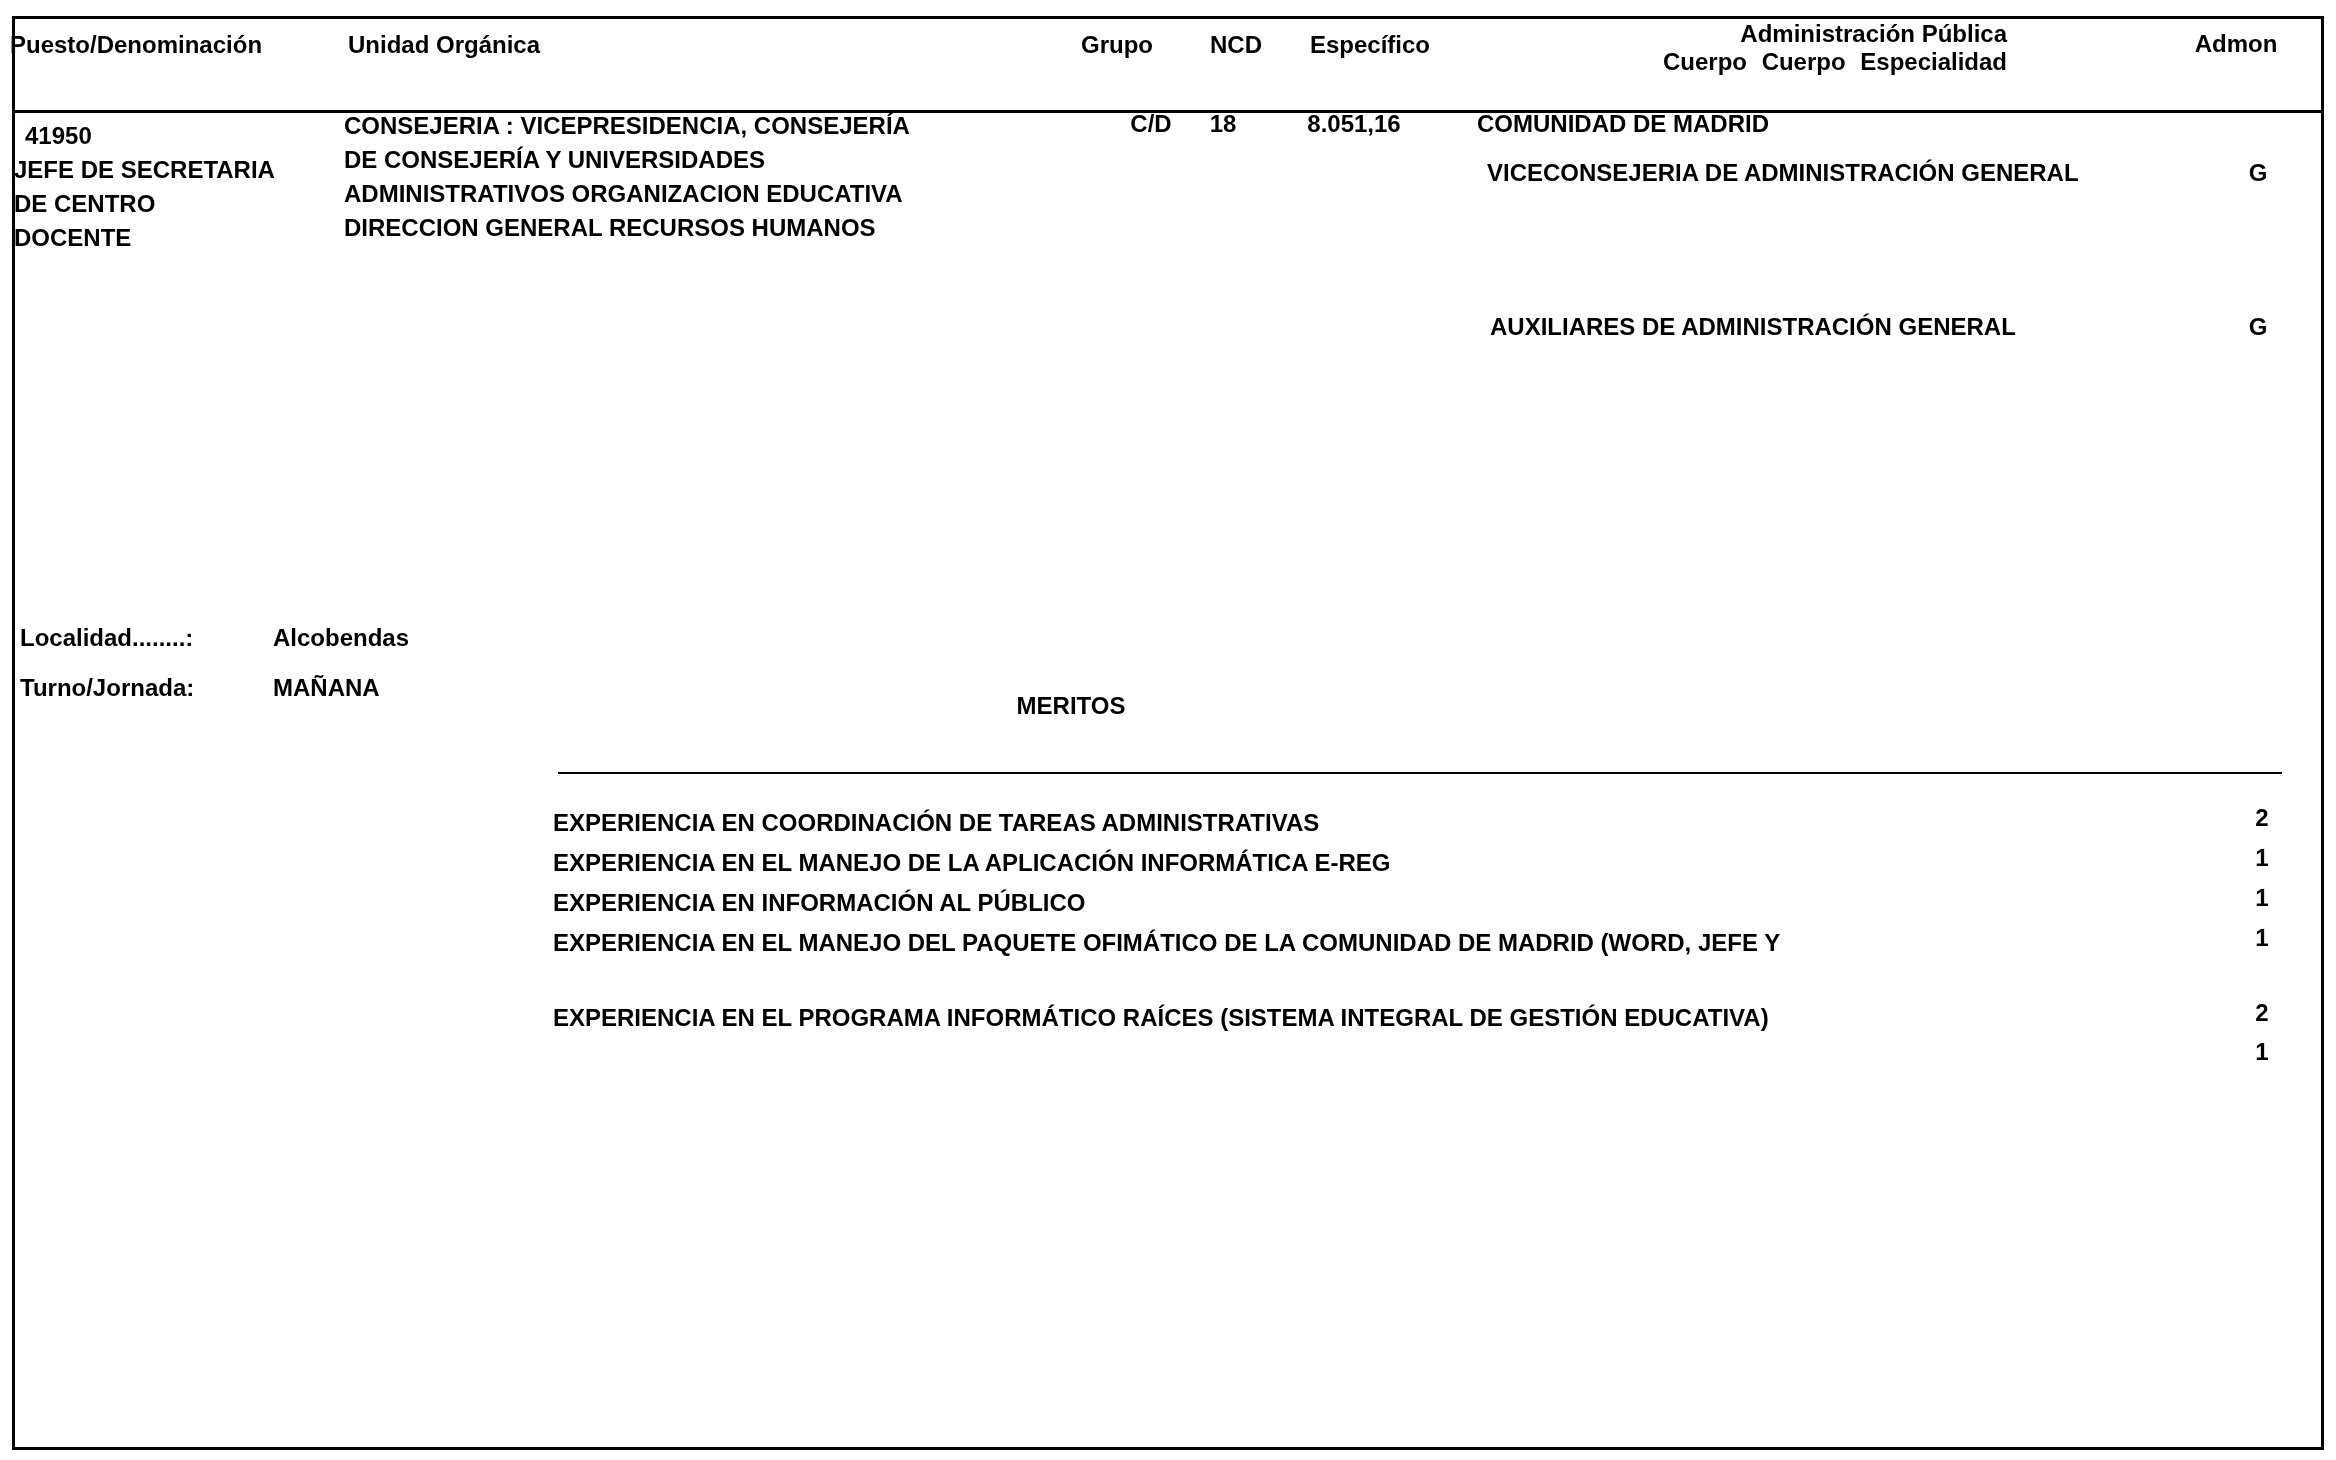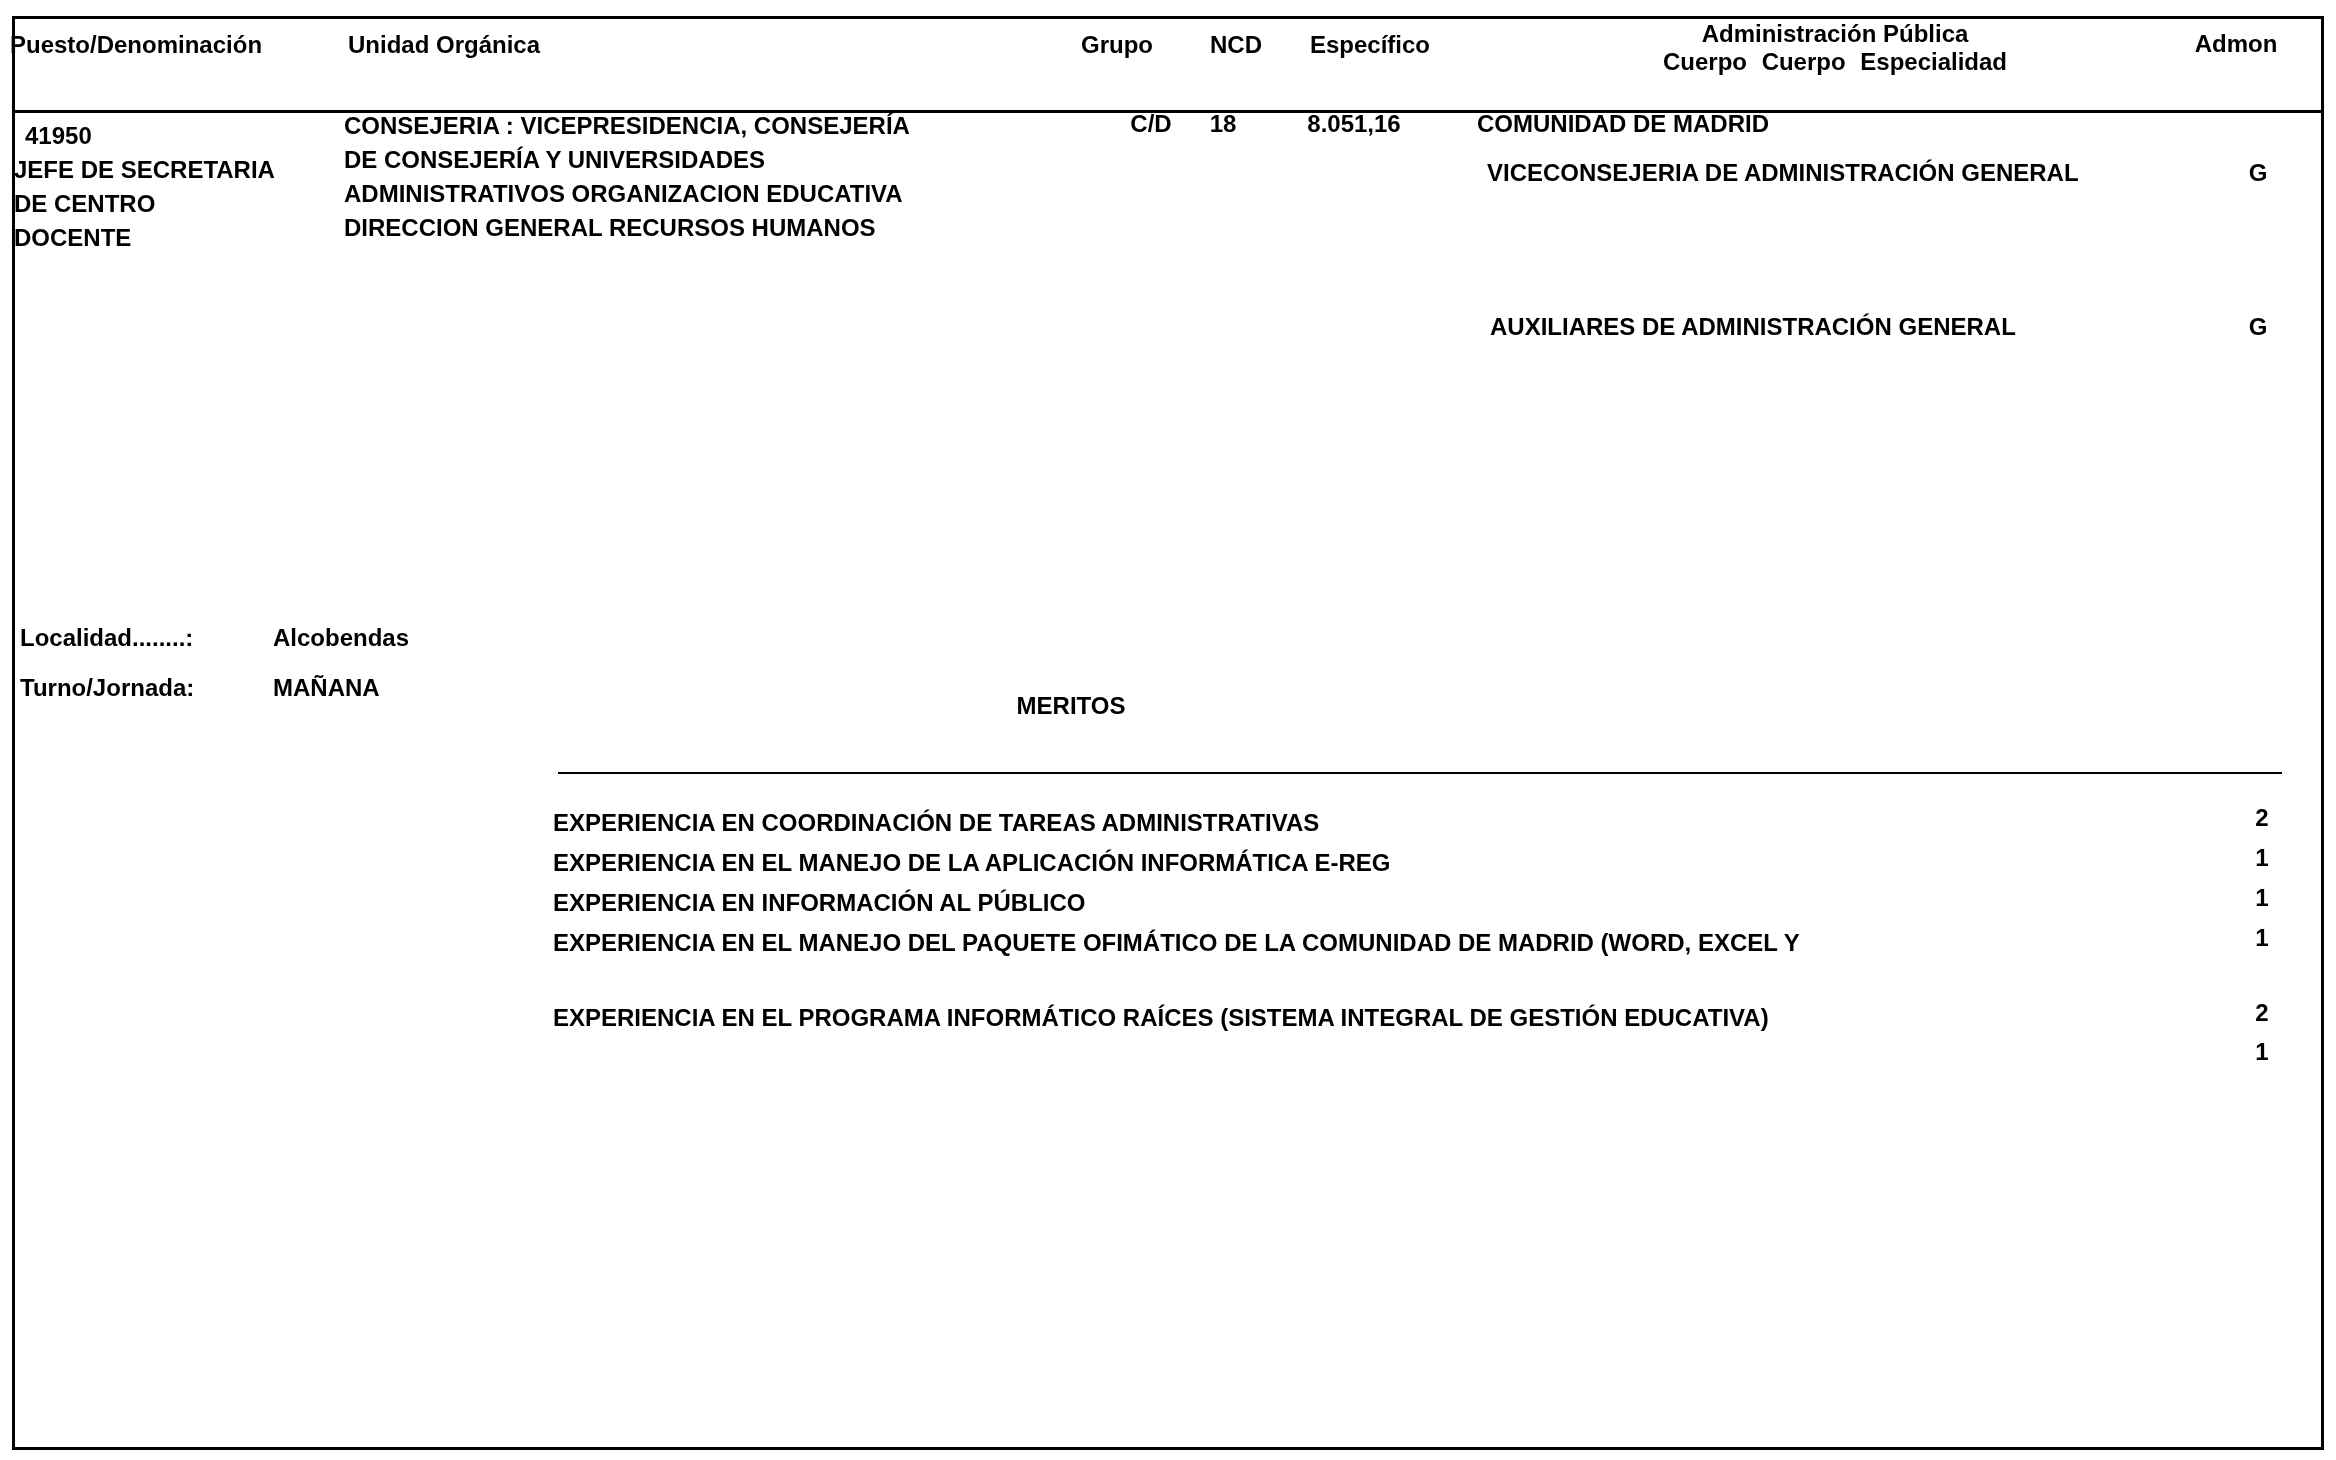--- a/index.html
+++ b/index.html
@@ -21,21 +21,21 @@
   .frame {
     position: absolute;
     left: 12px;
     top: 16px;
     width: 2312px;
     height: 1434px;
     border: 3px solid #000000;
     box-sizing: border-box;
   }
   .abs { position: absolute; white-space: nowrap; line-height: 28px; }
-  .ctr { transform: translateX(-50%); text-align: center; }
+  .ctr { transform: translateX(-50%); text-align: right; }
   .hline { position: absolute; background: #000000; }
   .hdr-sep { left: 12px; top: 110px; width: 2312px; height: 3px; }
   .meritos-sep { left: 558px; top: 772px; width: 1724px; height: 2px; }
 
   
   .h-puesto      { left: 10px;  top: 31px; }
   .h-unidad      { left: 348px; top: 31px; }
   .h-grupo       { left: 1117px; top: 31px; }
   .h-ncd         { left: 1236px; top: 31px; }
   .h-especifico  { left: 1370px; top: 31px; }
@@ -134,21 +134,21 @@
   <div class="abs merit-text m1">EXPERIENCIA EN COORDINACIÓN DE TAREAS ADMINISTRATIVAS</div>
   <div class="abs ctr merit-value mv m1">2</div>
 
   <div class="abs merit-text m2">EXPERIENCIA EN EL MANEJO DE LA APLICACIÓN INFORMÁTICA E-REG</div>
   <div class="abs ctr merit-value mv m2">1</div>
 
   <div class="abs merit-text m3">EXPERIENCIA EN INFORMACIÓN AL PÚBLICO</div>
   <div class="abs ctr merit-value mv m3">1</div>
 
   <div class="abs merit-text m4">
-    <div>EXPERIENCIA EN EL MANEJO DEL PAQUETE OFIMÁTICO DE LA COMUNIDAD DE MADRID (WORD, EXCEL Y</div>
+    <div>EXPERIENCIA EN EL MANEJO DEL PAQUETE OFIMÁTICO DE LA COMUNIDAD DE MADRID (WORD, JEFE Y</div>
   </div>
   <div class="abs ctr merit-value mv m4">1</div>
 
   <div class="abs merit-text m5">EXPERIENCIA EN EL PROGRAMA INFORMÁTICO RAÍCES (SISTEMA INTEGRAL DE GESTIÓN EDUCATIVA)</div>
   <div class="abs ctr merit-value mv m5">2</div>
 
   <div class="abs ctr merit-value mv m6">1</div>
 
 </div>
 

